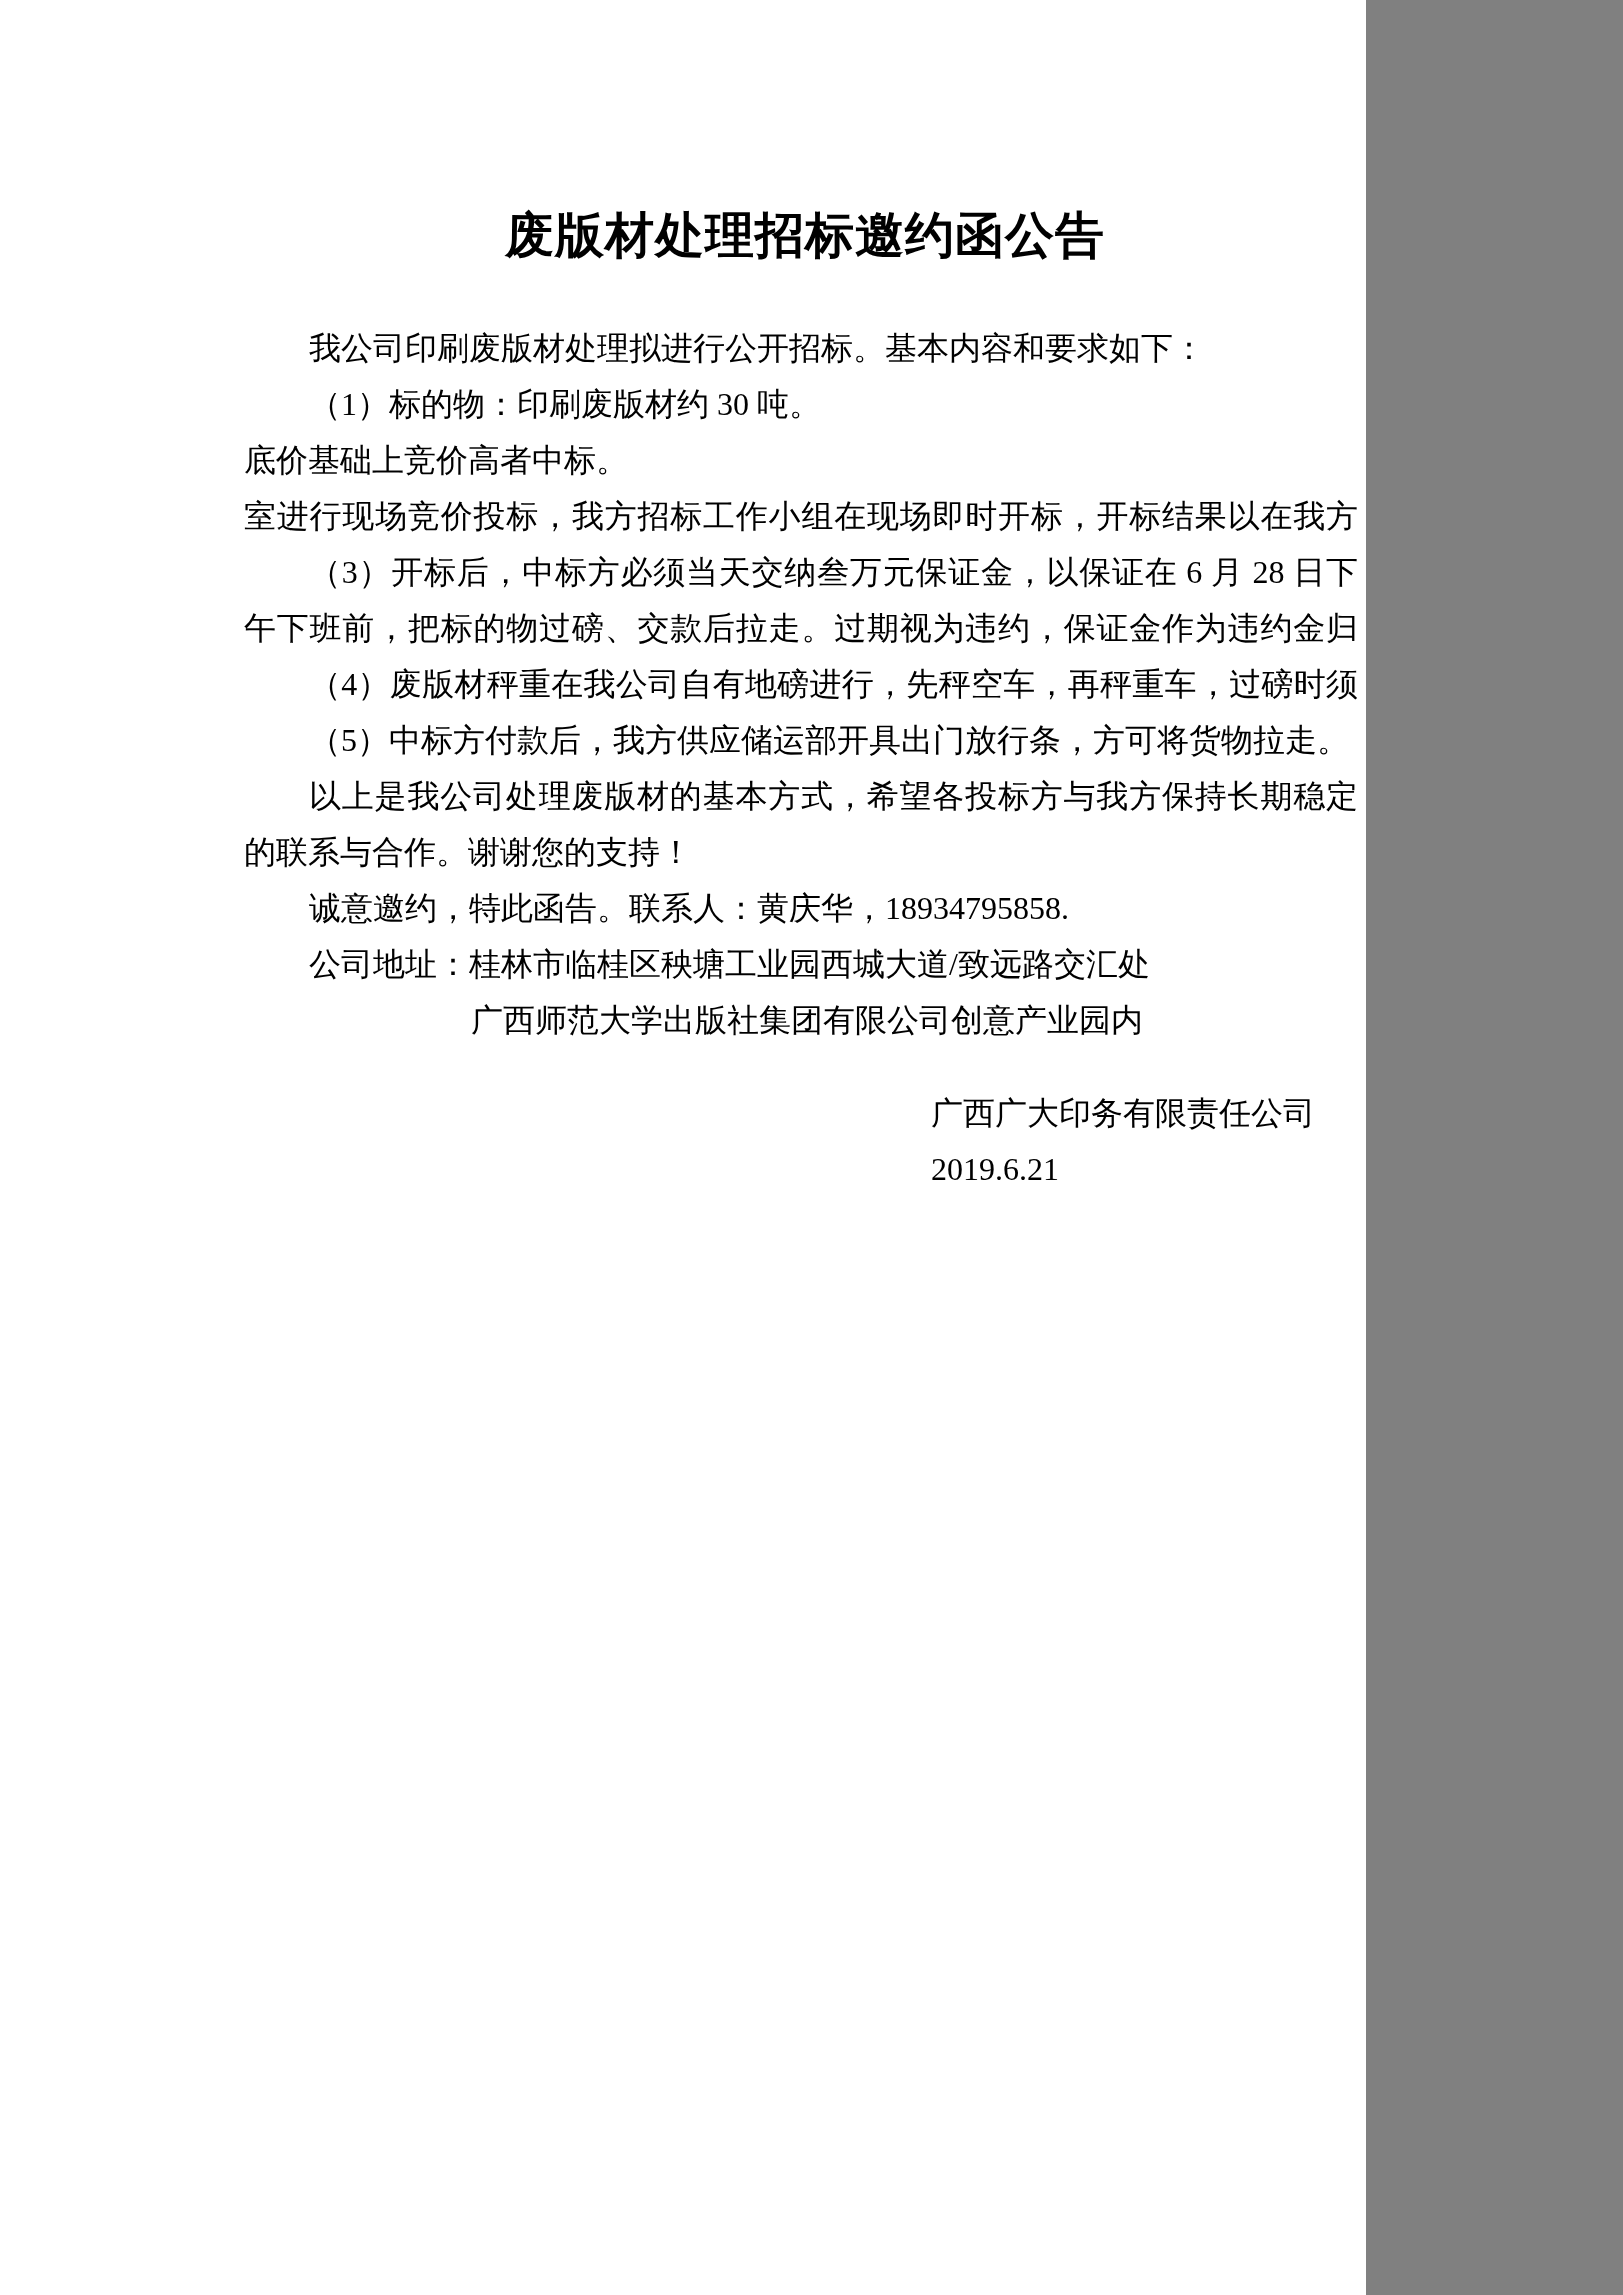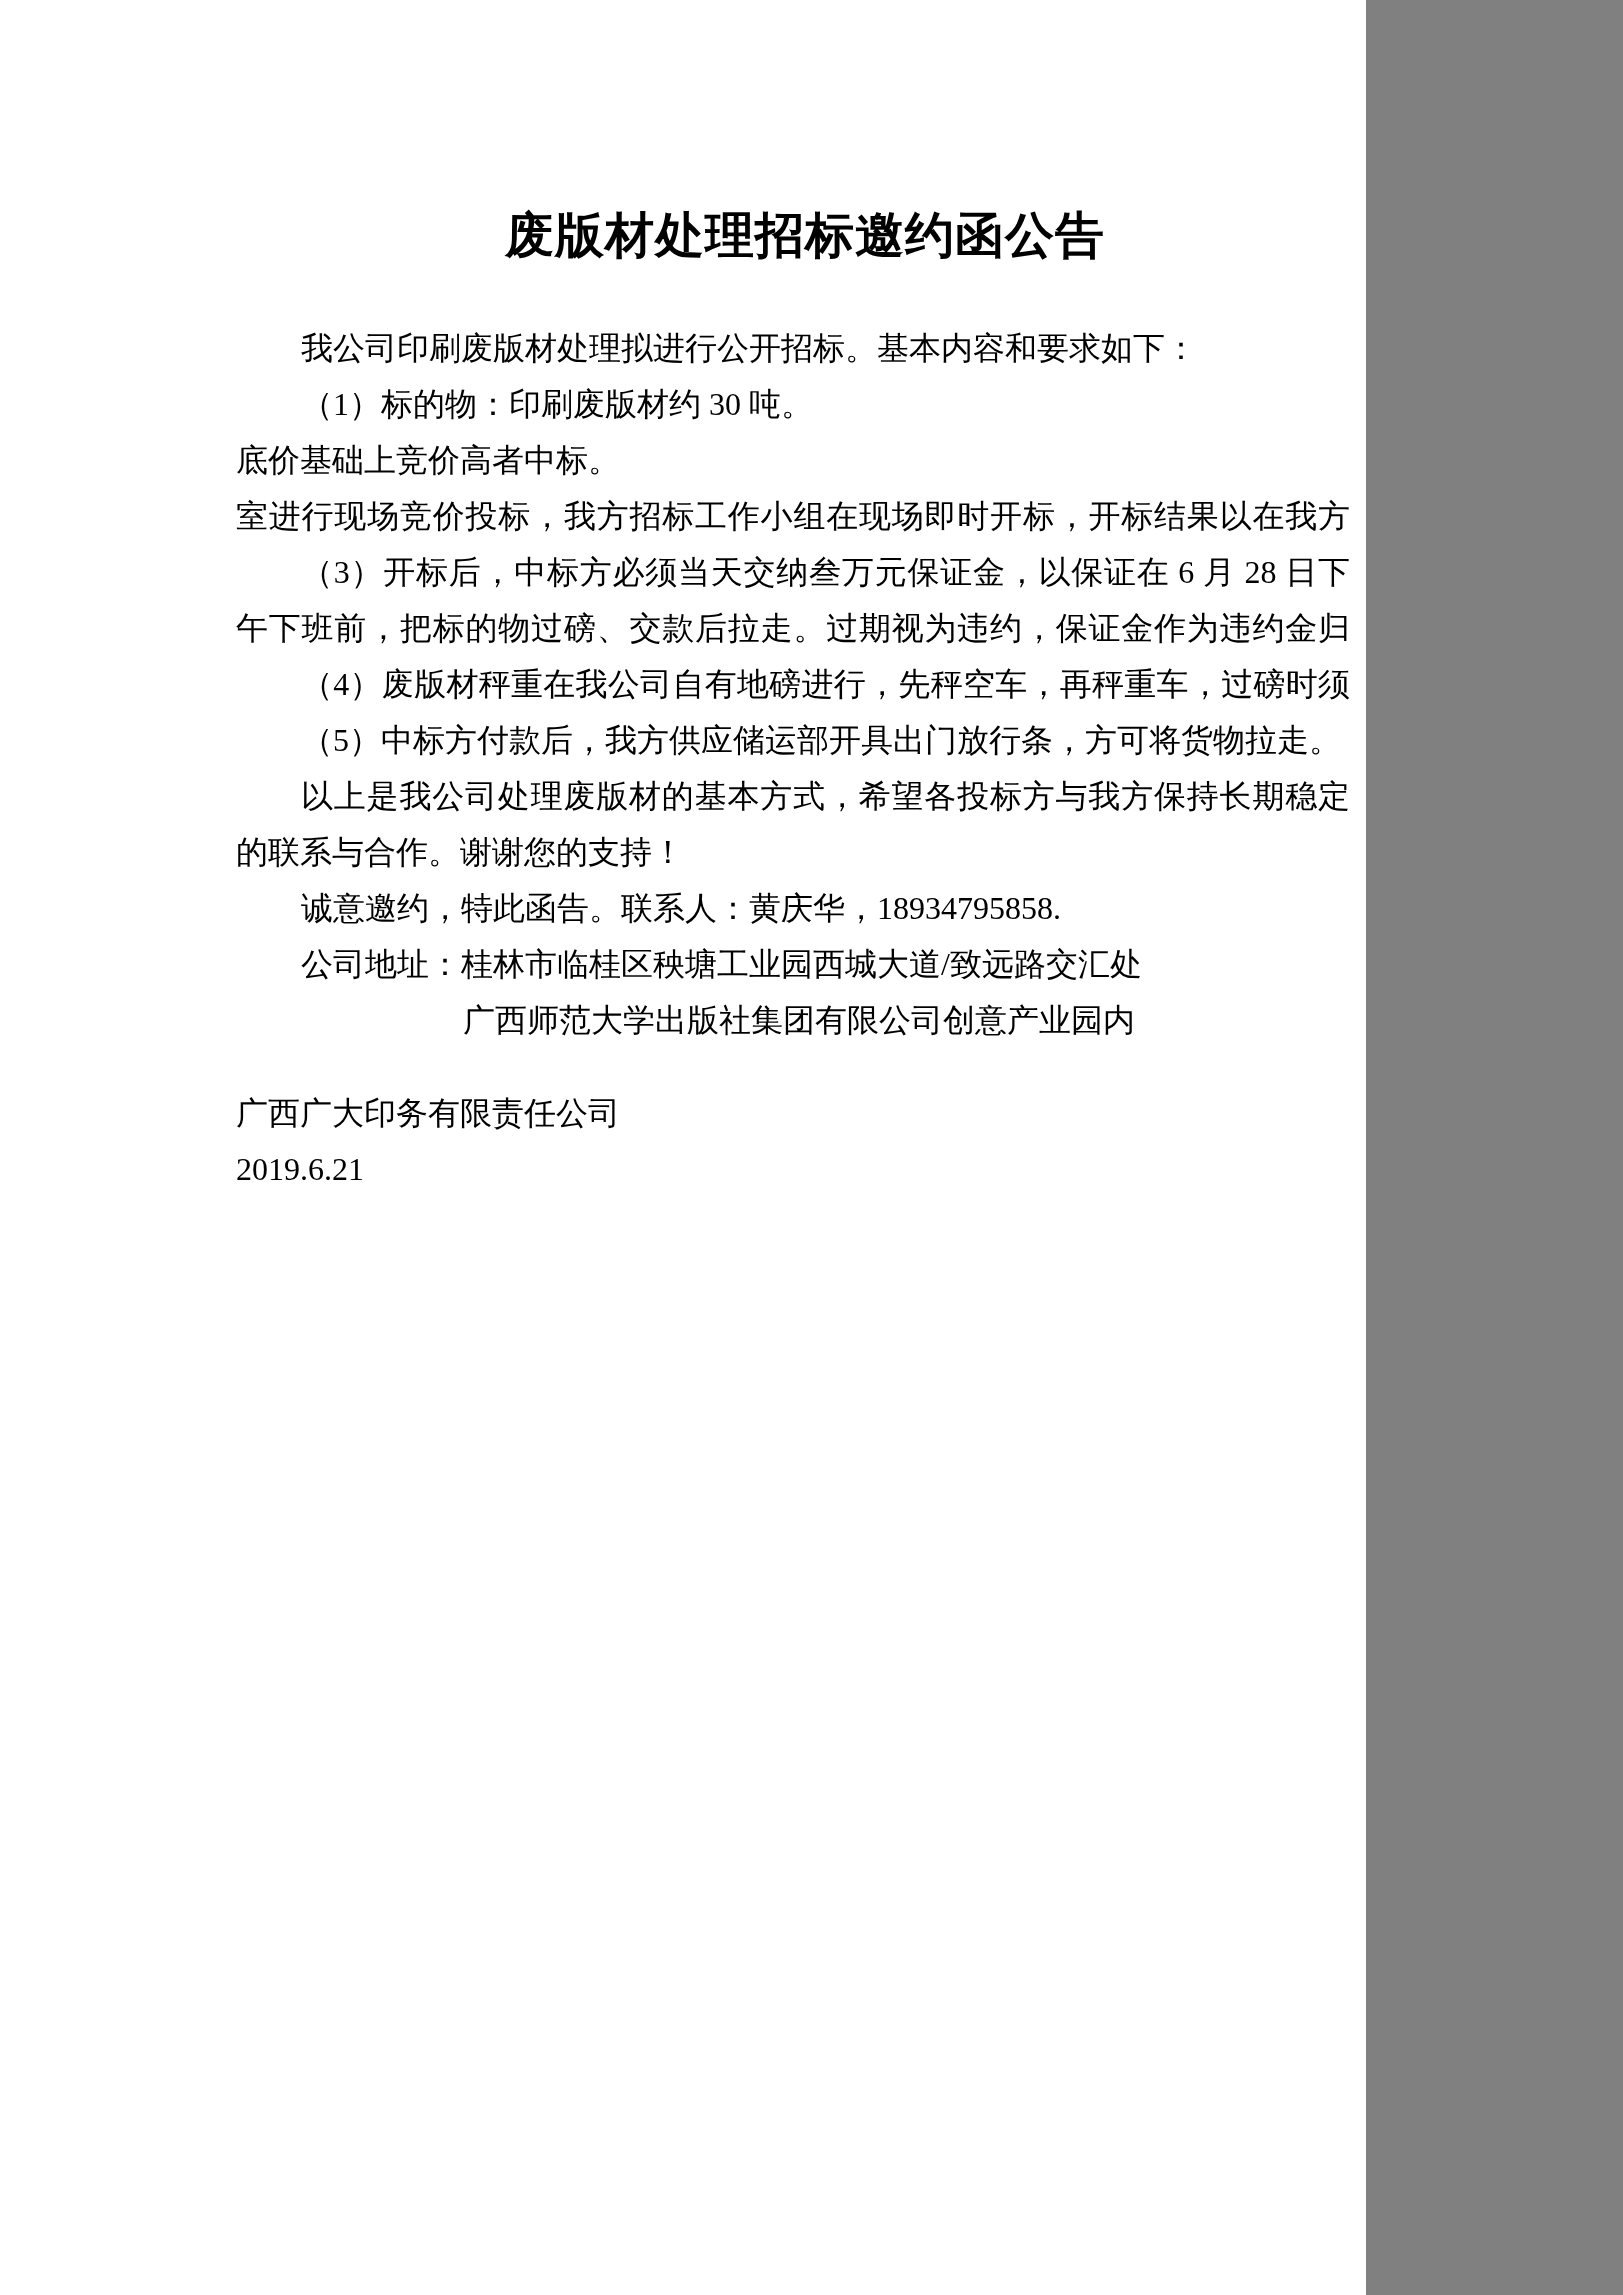--- a/index.html
+++ b/index.html
@@ -23,21 +23,21 @@
     width: 1114px;
     font-size: 49px;
     line-height: 59px;
     font-weight: bold;
     text-align: center;
     letter-spacing: 1px;
     white-space: nowrap;
   }
   .content {
     position: absolute;
-    left: 236px;
+    left: 244px;
     top: 320px;
     width: 1114px;
     font-size: 32px;
   }
   .line {
     height: 56px;
     line-height: 56px;
     white-space: nowrap;
   }
   .line.fill {
@@ -47,20 +47,21 @@
     text-justify: inter-character;
   }
   .ind2 { padding-left: 65px; }
   .ind7 { padding-left: 227px; }
   .signature {
     margin-top: 37px;
   }
   .sig-line {
     height: 56px;
     line-height: 56px;
+    margin-left: 687px;
     white-space: nowrap;
   }
 </style>
 </head>
 <body>
 
 <div class="page">
   <div class="doc-title">废版材处理招标邀约函公告</div>
 
   <div class="content">

